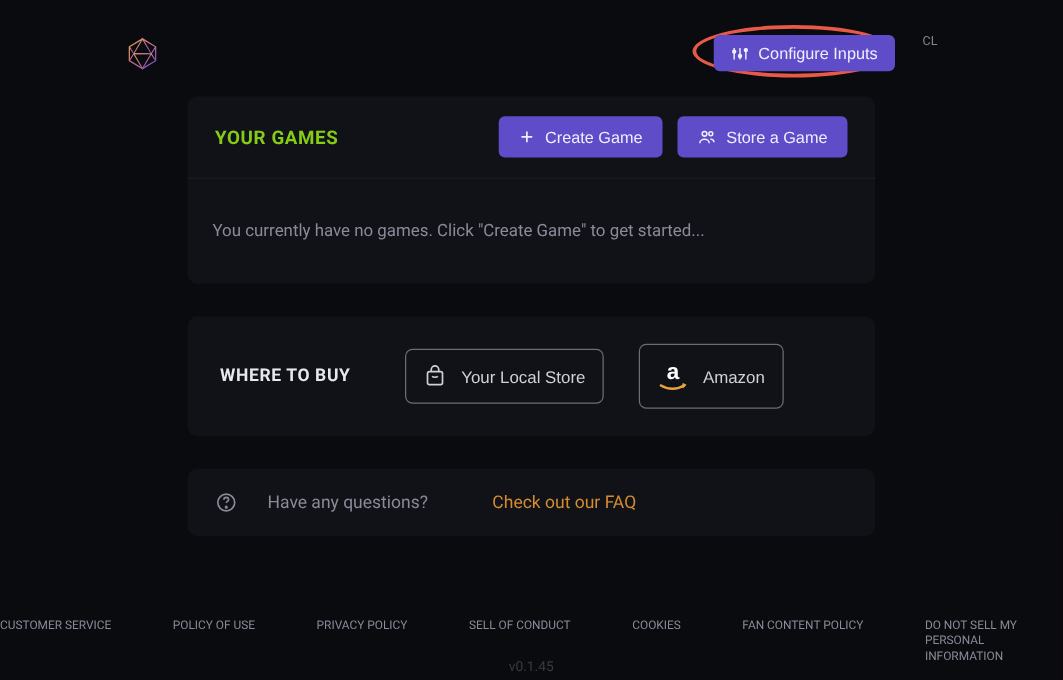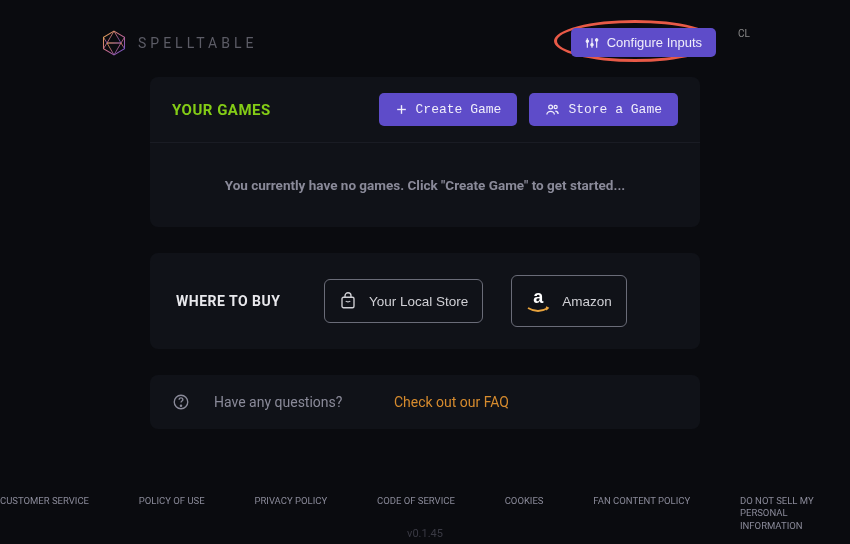--- a/index.html
+++ b/index.html
@@ -93,28 +93,26 @@
     background: #5e4cc9;
     color: #f0eefb;
     border: none;
     border-radius: 5px;
     padding: 9px 16px;
     font-size: 13px;
     display: flex;
     align-items: center;
     gap: 8px;
     cursor: pointer;
-    font-family: Liberation Mono, monospace;
   }
   .card-body {
     padding: 34px 20px;
-    text-align: center;
+    text-align: left;
     color: #8a8a99;
     font-size: 13.5px;
-    font-weight: bold;
   }
   .buy-card {
     display: flex;
     align-items: center;
     padding: 22px 26px;
     gap: 28px;
   }
   .buy-title {
     font-size: 14px;
     font-weight: 700;
@@ -202,21 +200,20 @@
         </defs>
         <polygon points="20,3 35,12 35,28 20,37 5,28 5,12" fill="none" stroke="url(#g1)" stroke-width="1.5"></polygon>
         <polygon points="20,3 30,20 10,20" fill="none" stroke="url(#g1)" stroke-width="1.2"></polygon>
         <polygon points="10,20 20,37 30,20" fill="none" stroke="url(#g1)" stroke-width="1.2"></polygon>
         <line x1="5" y1="12" x2="10" y2="20" stroke="url(#g1)" stroke-width="1.2"></line>
         <line x1="35" y1="12" x2="30" y2="20" stroke="url(#g1)" stroke-width="1.2"></line>
         <line x1="5" y1="28" x2="10" y2="20" stroke="url(#g1)" stroke-width="1.2"></line>
         <line x1="35" y1="28" x2="30" y2="20" stroke="url(#g1)" stroke-width="1.2"></line>
       </svg>
     </span>
-    <span class="brand-name">SPELLTABLE</span>
   </div>
   <div class="header-right">
     <div class="highlight-oval"></div>
     <button class="configure-btn">
       <span>
         <svg width="14" height="14" viewBox="0 0 24 24" fill="none" stroke="#f0eefb" stroke-width="2">
           <line x1="4" y1="4" x2="4" y2="20"></line>
             <circle cx="4" cy="9" r="2" fill="#f0eefb"></circle>
           <line x1="12" y1="4" x2="12" y2="20"></line>
             <circle cx="12" cy="15" r="2" fill="#f0eefb"></circle>
@@ -297,19 +294,19 @@
     <span>&nbsp;</span>
     <span class="faq-link">Check out our FAQ</span>
   </div>
 
 </div>
 
 <div class="footer">
   <span class="footer-item">CUSTOMER SERVICE</span>
   <span class="footer-item">POLICY OF USE</span>
   <span class="footer-item">PRIVACY POLICY</span>
-  <span class="footer-item">CODE OF SERVICE</span>
+  <span class="footer-item">SELL OF CONDUCT</span>
   <span class="footer-item">COOKIES</span>
   <span class="footer-item">FAN CONTENT POLICY</span>
   <span class="footer-item">DO NOT SELL MY PERSONAL INFORMATION</span>
 </div>
 
 <div class="version">v0.1.45</div>
 
 </body></html>

